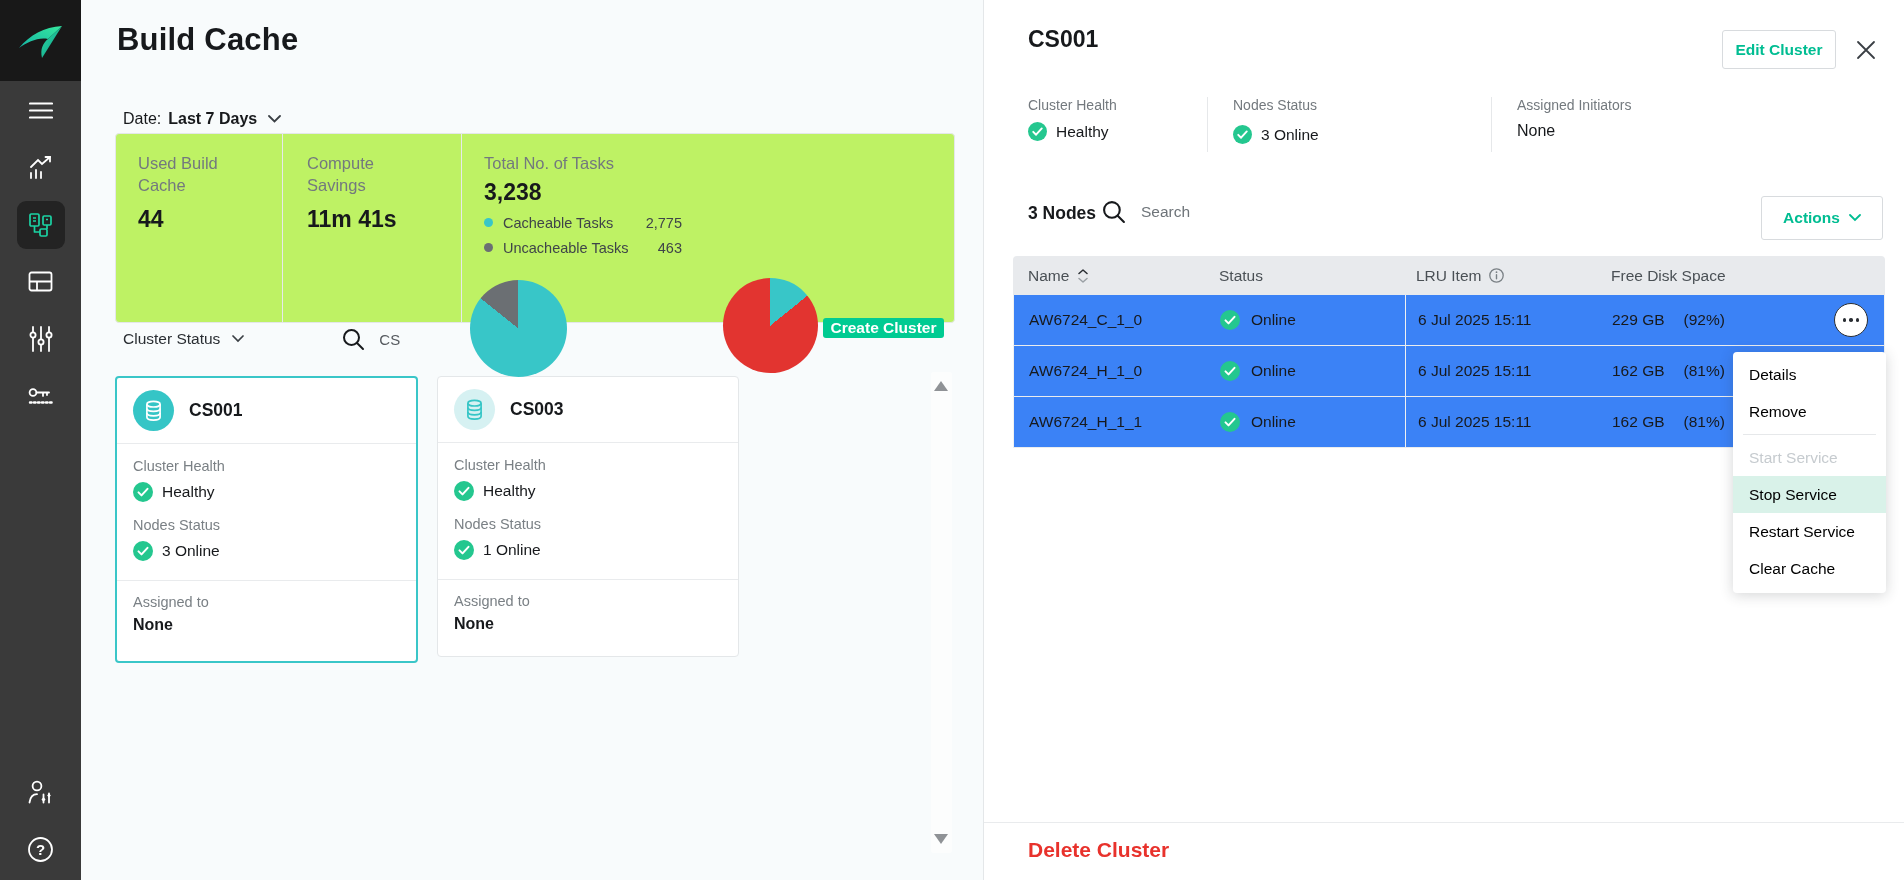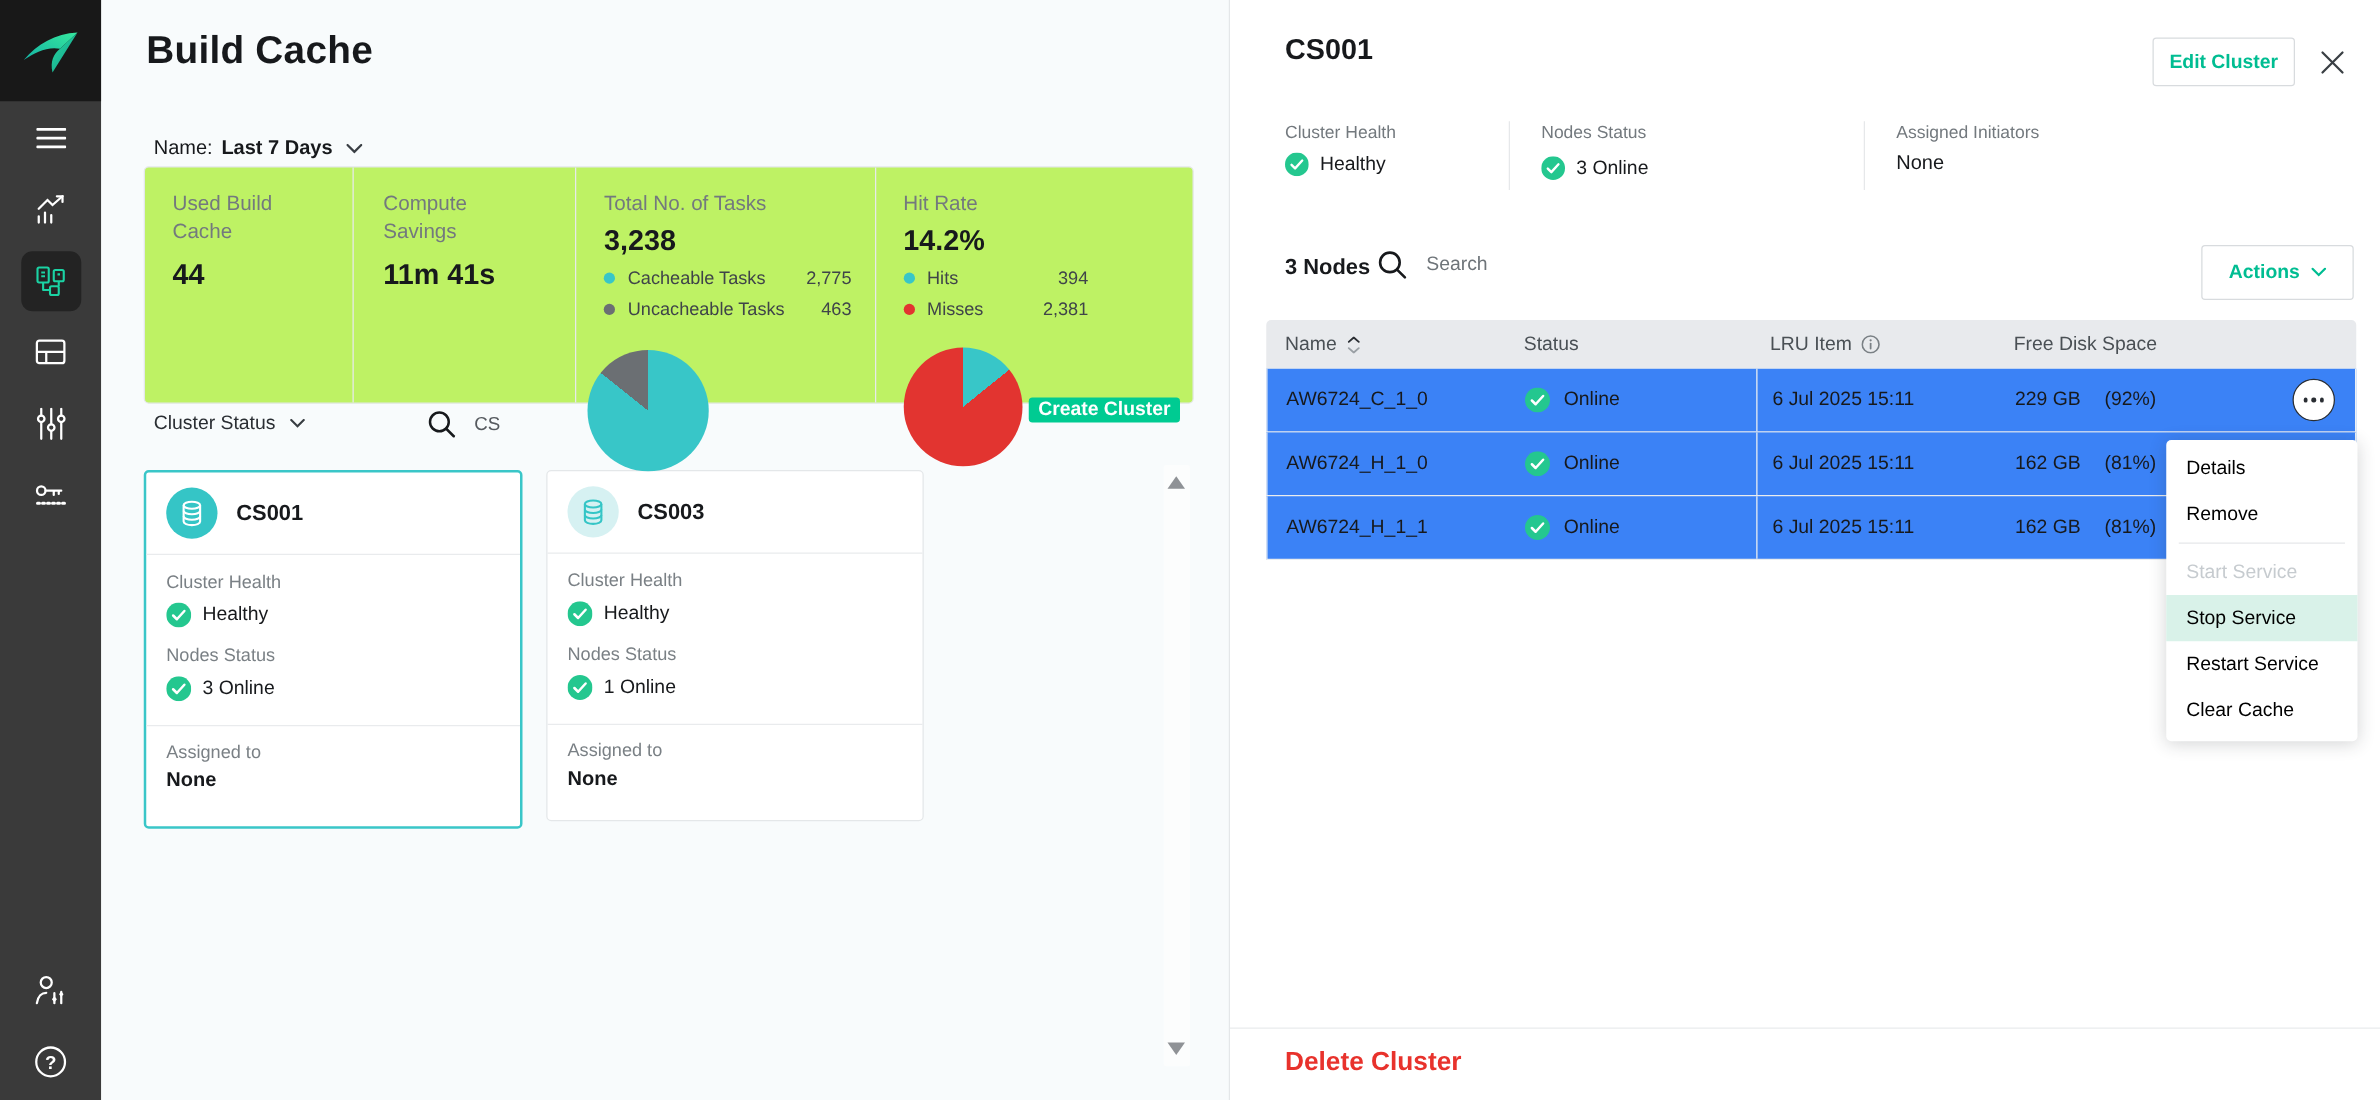--- a/index.html
+++ b/index.html
@@ -235,21 +235,21 @@
           <text x="13.5" y="19" text-anchor="middle" font-size="15" font-family="Liberation Sans, sans-serif" fill="#fff" font-weight="bold">?</text>
         </svg>
       </div>
     </div>
   </div>
 
   <div class="main">
     <div class="page-title">Build Cache</div>
 
     <div class="date-row">
-      <span class="lbl">Name:</span>
+      <span class="lbl">Date:</span>
       <span class="val">Last 7 Days</span>
       <svg width="13" height="8" viewBox="0 0 13 8">
         <path d="M1 1l5.5 5.5L12 1" stroke="#3A3F44" stroke-width="1.8" fill="none" stroke-linecap="round"></path>
       </svg>
     </div>
 
     <div class="summary-card">
       <div class="sum-col c1">
         <div class="sum-label">Used Build Cache</div>
         <div class="sum-value">44</div>
@@ -267,36 +267,20 @@
             <span>Cacheable Tasks</span>
             <span class="lg-val">2,775</span>
           </div>
           <div class="legend-row">
             <span class="dot dot-gray"></span>
             <span>Uncacheable Tasks</span>
             <span class="lg-val">463</span>
           </div>
         </div>
       </div>
-      <div class="sum-col c4">
-        <div class="sum-label">Hit Rate</div>
-        <div class="sum-value">14.2%</div>
-        <div class="legend">
-          <div class="legend-row">
-            <span class="dot dot-teal"></span>
-            <span>Hits</span>
-            <span class="lg-val">394</span>
-          </div>
-          <div class="legend-row">
-            <span class="dot dot-red"></span>
-            <span>Misses</span>
-            <span class="lg-val">2,381</span>
-          </div>
-        </div>
-      </div>
     </div>
 
     <div id="pie1" class="pie" style="background: conic-gradient(rgb(56, 198, 200) 0deg, rgb(56, 198, 200) 308.524deg, rgb(107, 111, 115) 308.524deg, rgb(107, 111, 115) 360deg);"></div>
     <div id="pie2" class="pie" style="background: conic-gradient(rgb(56, 198, 200) 0deg, rgb(56, 198, 200) 51.1135deg, rgb(226, 52, 48) 51.1135deg, rgb(226, 52, 48) 360deg);"></div>
 
     <button class="create-btn">Create Cluster</button>
 
     <div class="filter-row">
       <span class="flt">Cluster Status</span>
       <svg class="chev" width="12" height="8" viewBox="0 0 12 8">

